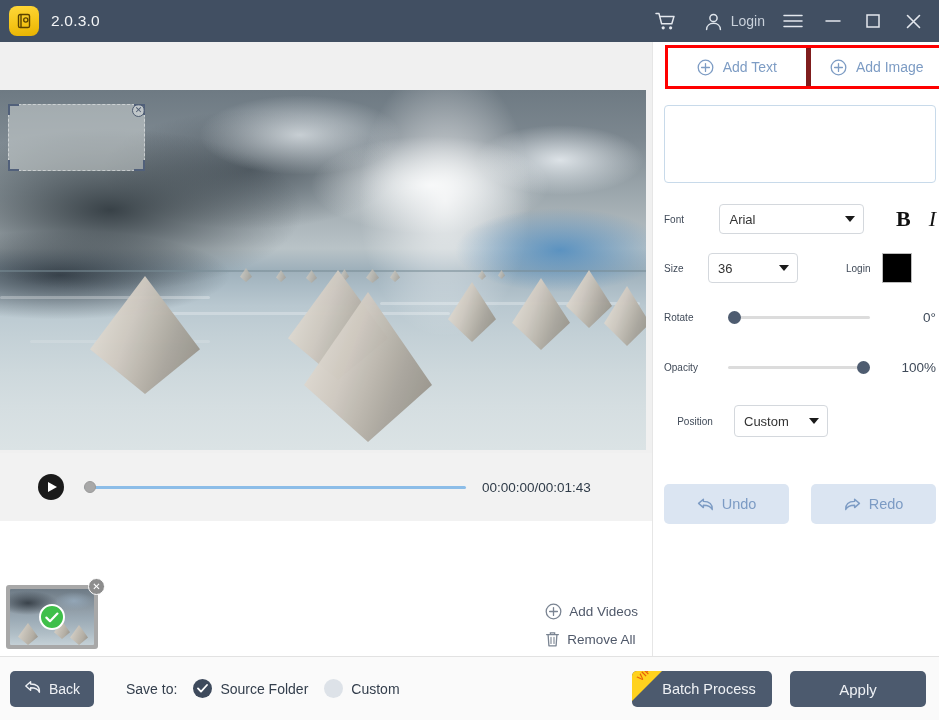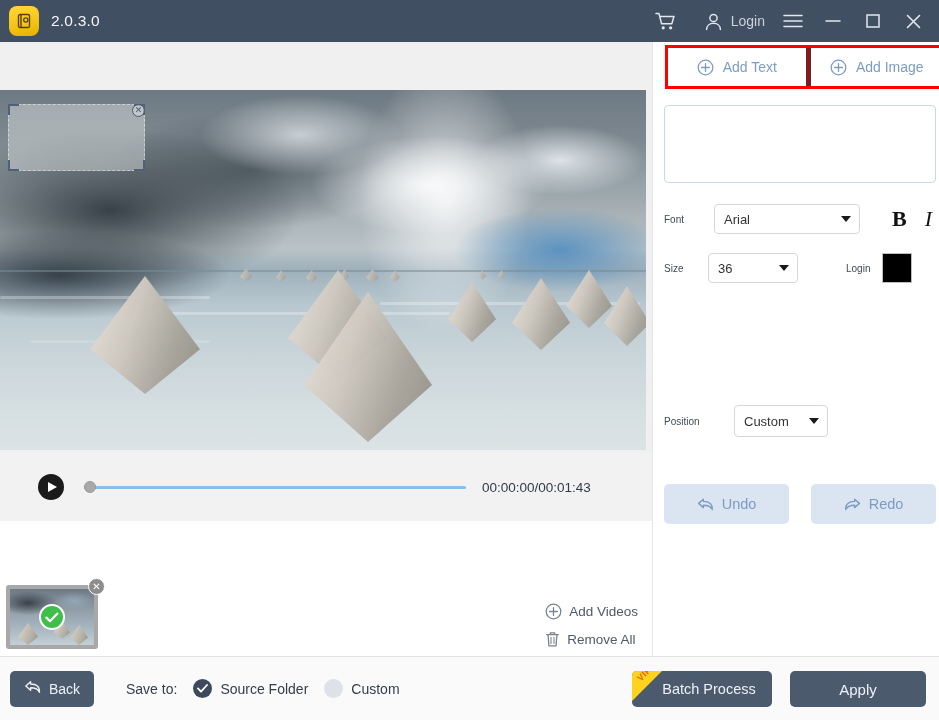--- a/index.html
+++ b/index.html
@@ -478,41 +478,57 @@
           </svg>
         </span>
         <span>Add Image</span>
       </div>
     </div>
 
     <textarea class="text-area" placeholder="" style=""></textarea>
 
     <div class="row" style="left:11px; top:162px; width:272px;">
       <span class="row-label" style="width:40px">Font</span>
-      <div class="select" style="width:146px; margin-left:10px;">
+      <div class="select" style="width:146px; margin-left:16px;">
         <span>Arial</span>
         <span class="caret"></span>
       </div>
       <span class="bi-btn bold-btn" style="margin-left:32px;">B</span>
       <span class="bi-btn ital-btn" style="margin-left:18px;">I</span>
     </div>
 
     <div class="row" style="left:11px; top:211px; width:272px;align-items:center;">
       <span class="row-label" style="width:40px">Size</span>
       <div class="select" style="width:90px; margin-left:4px;">
         <span>36</span>
         <span class="caret"></span>
       </div>
       <span class="row-label" style="margin-left:48px;">Login</span>
       <span class="swatch" style="margin-left:12px;"></span>
     </div>
 
-
-
-    <div class="row" style="left:11px; top:363px; width:272px;">
+    <div class="row" style="left:11px; top:268px; width:272px;">
+      <span class="row-label" style="width:54px">Rotate</span>
+      <div class="slider" style="width:142px; margin-left:10px;">
+        <span class="slider-track"></span>
+        <span class="slider-thumb" style="left:0px;"></span>
+      </div>
+      <span class="slider-val" style="margin-left:auto;">0°</span>
+    </div>
+
+    <div class="row" style="left:11px; top:318px; width:272px;">
+      <span class="row-label" style="width:54px">Opacity</span>
+      <div class="slider" style="width:142px; margin-left:10px;">
+        <span class="slider-track"></span>
+        <span class="slider-thumb" style="left:129px;"></span>
+      </div>
+      <span class="slider-val" style="margin-left:auto;">100%</span>
+    </div>
+
+    <div class="row" style="left:11px; top:363px; width:272px;text-align:center;">
       <span class="row-label" style="width:62px">Position</span>
       <div class="select" style="width:94px; margin-left:8px; height:32px;">
         <span>Custom</span>
         <span class="caret"></span>
       </div>
     </div>
 
     <div class="row" style="left:11px; top:442px; width:272px; justify-content:space-between;">
       <button class="ur-btn">
         <span>

